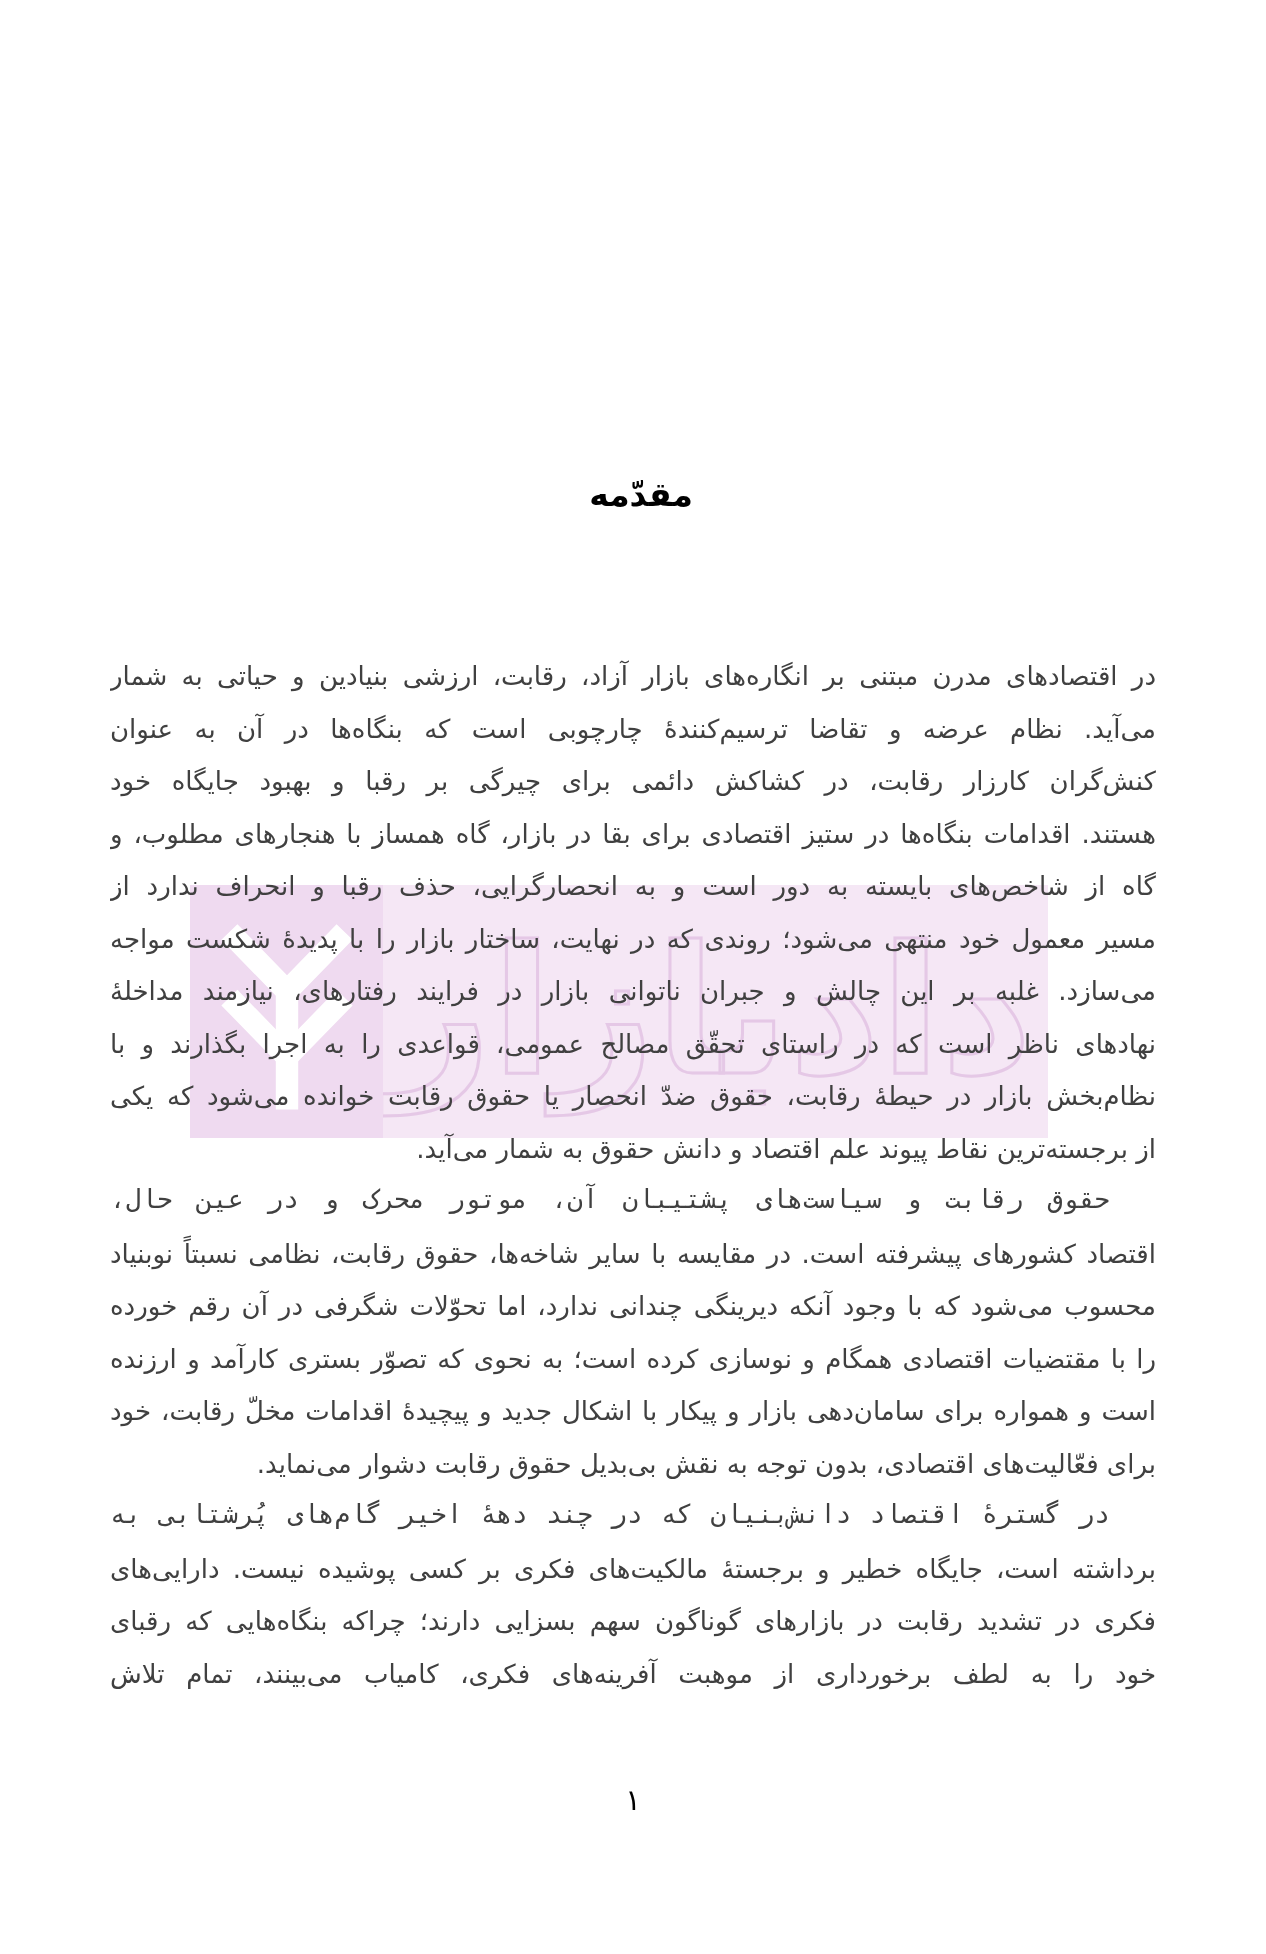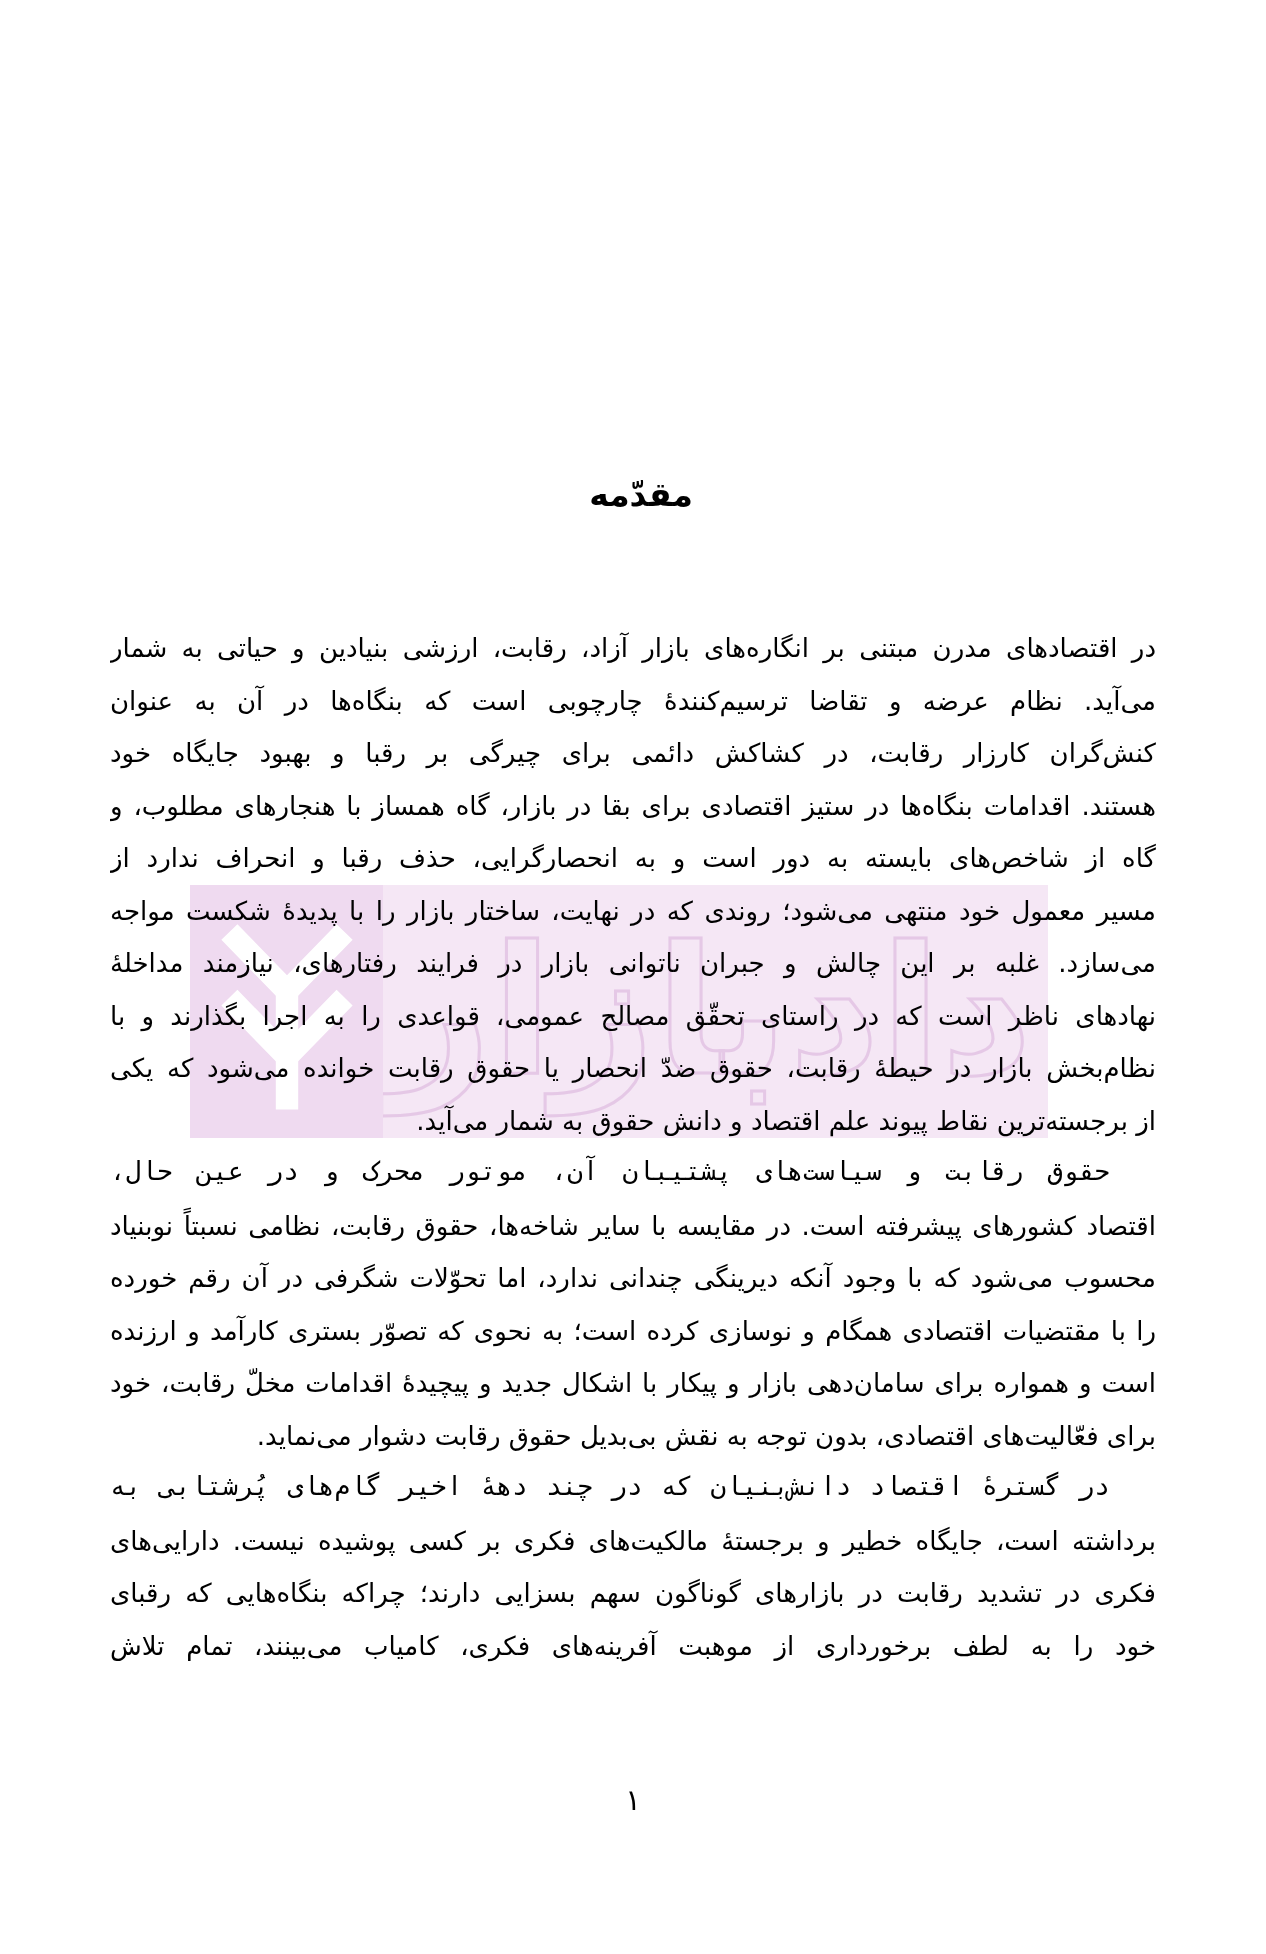--- a/index.html
+++ b/index.html
@@ -75,26 +75,26 @@
     width: 100%;
     text-align: center;
     font-size: 33px;
     font-weight: bold;
     line-height: 60px;
     color: #000;
   }
 
   .body-text {
     position: absolute;
-    top: 622px;
+    top: 650px;
     left: 110px;
     width: 1046px;
     direction: rtl;
     font-size: 26px;
-    color: #000000;
+    color: #404040;
   }
   .body-text .line {
     height: 52.5px;
     line-height: 52.5px;
     overflow: hidden;
     text-align: justify;
     text-align-last: justify;
   }
   .body-text .line.indent {
     padding-right: 46px;

